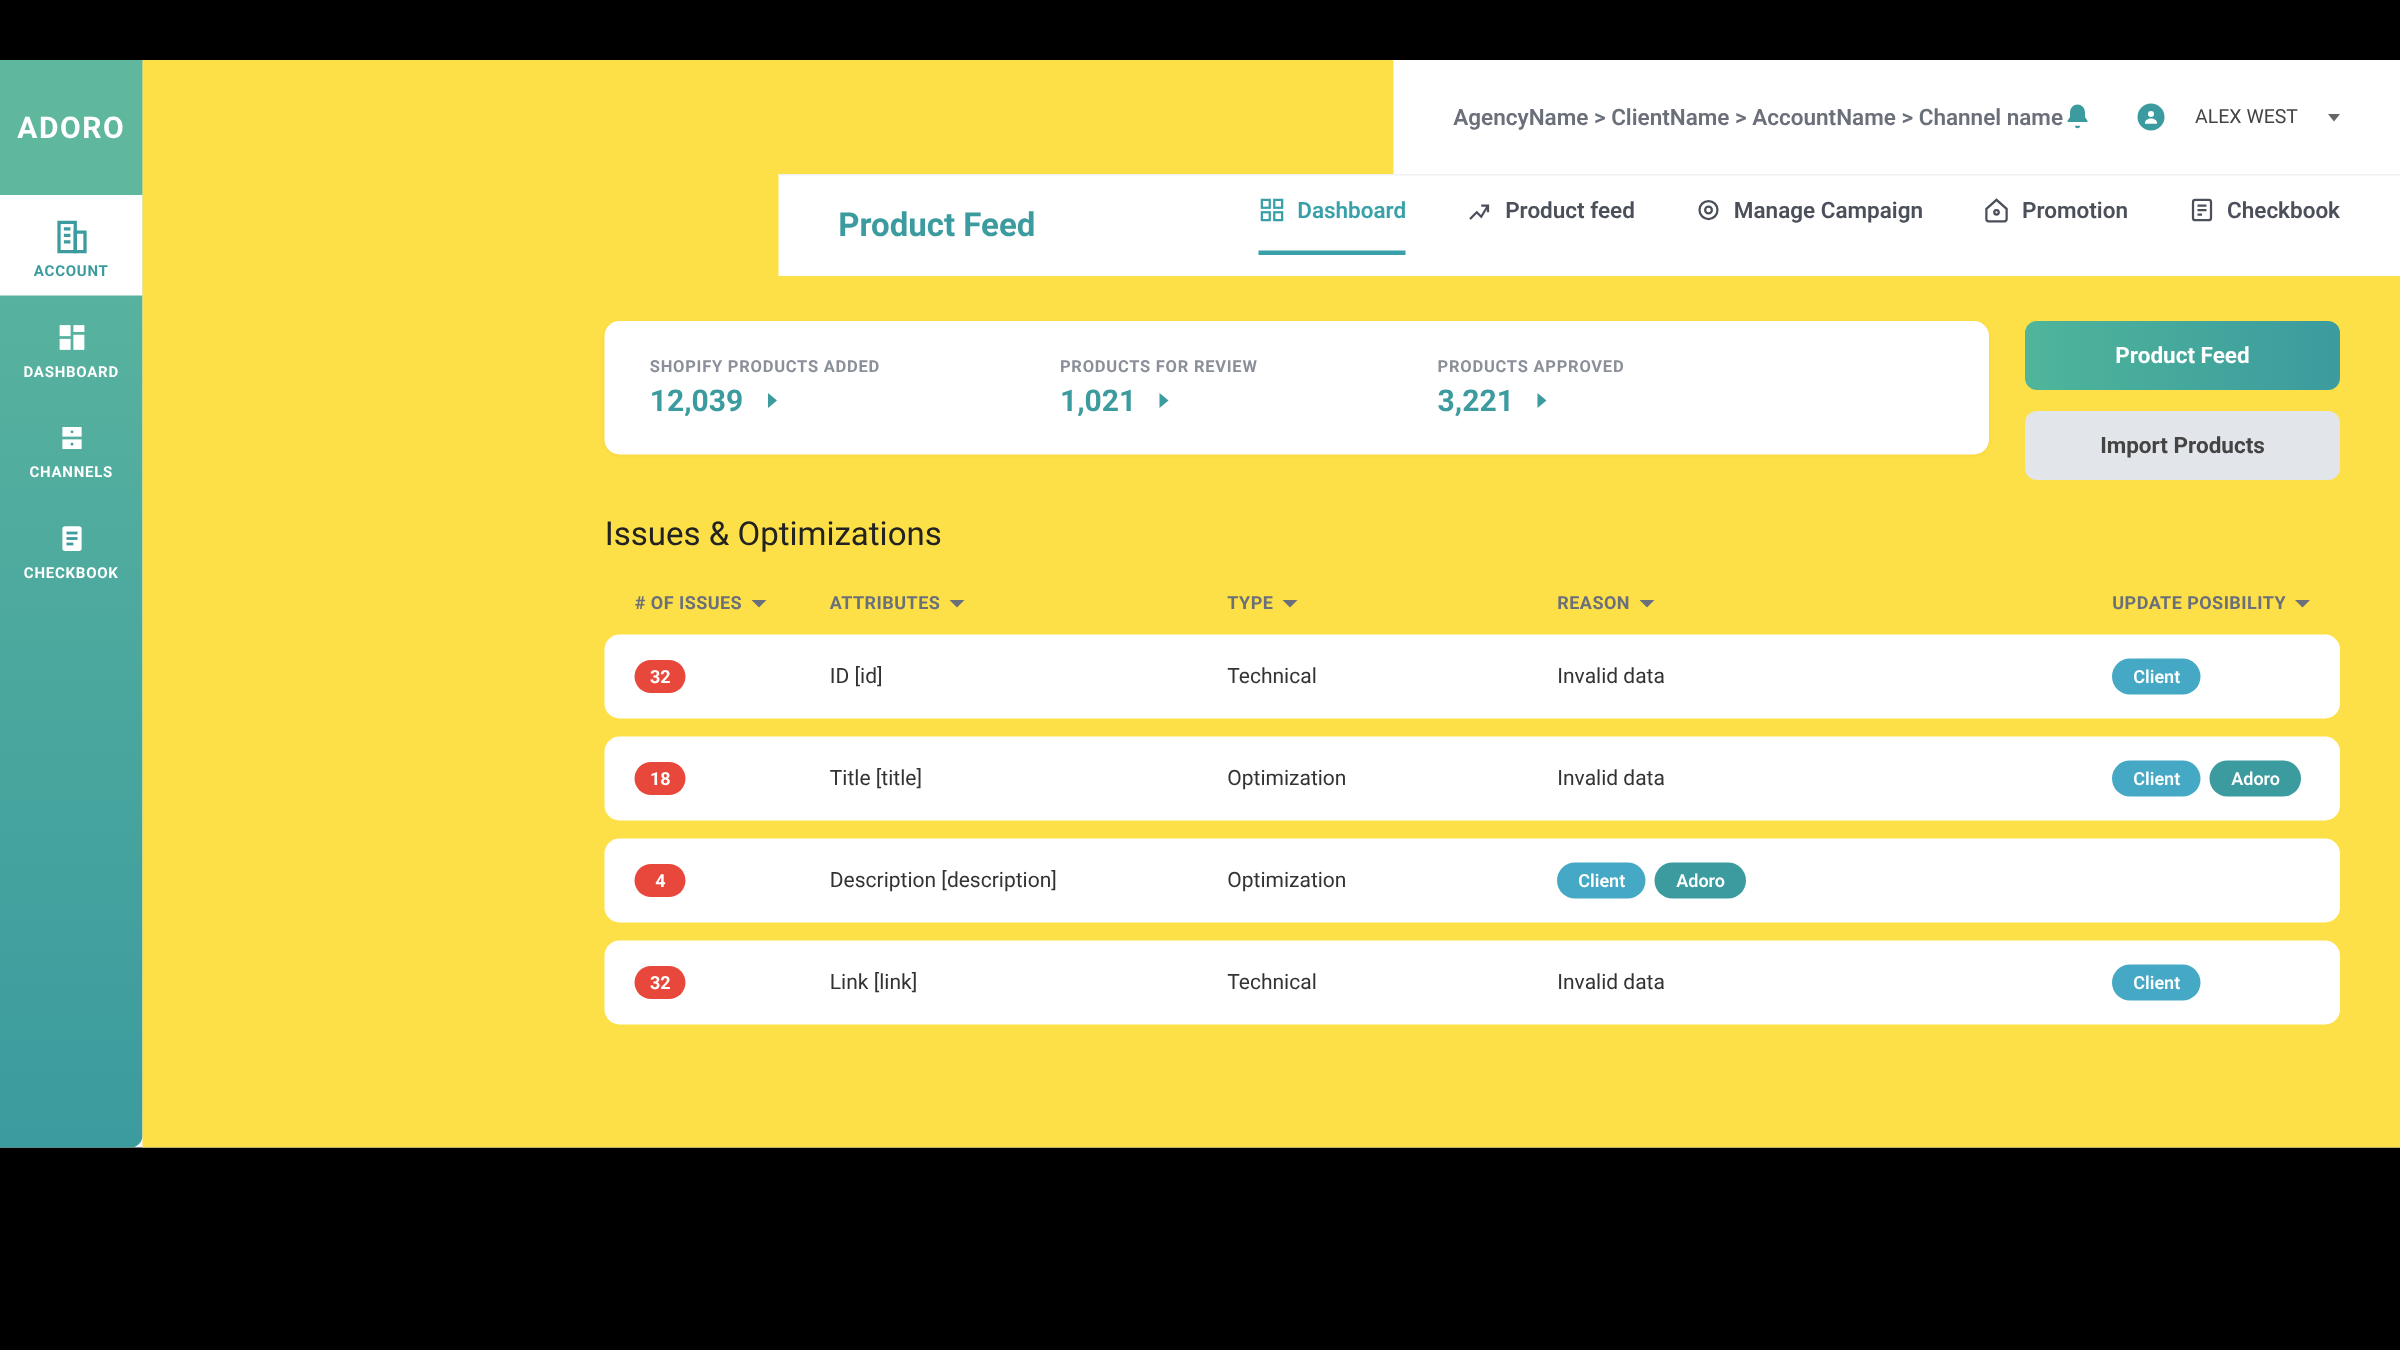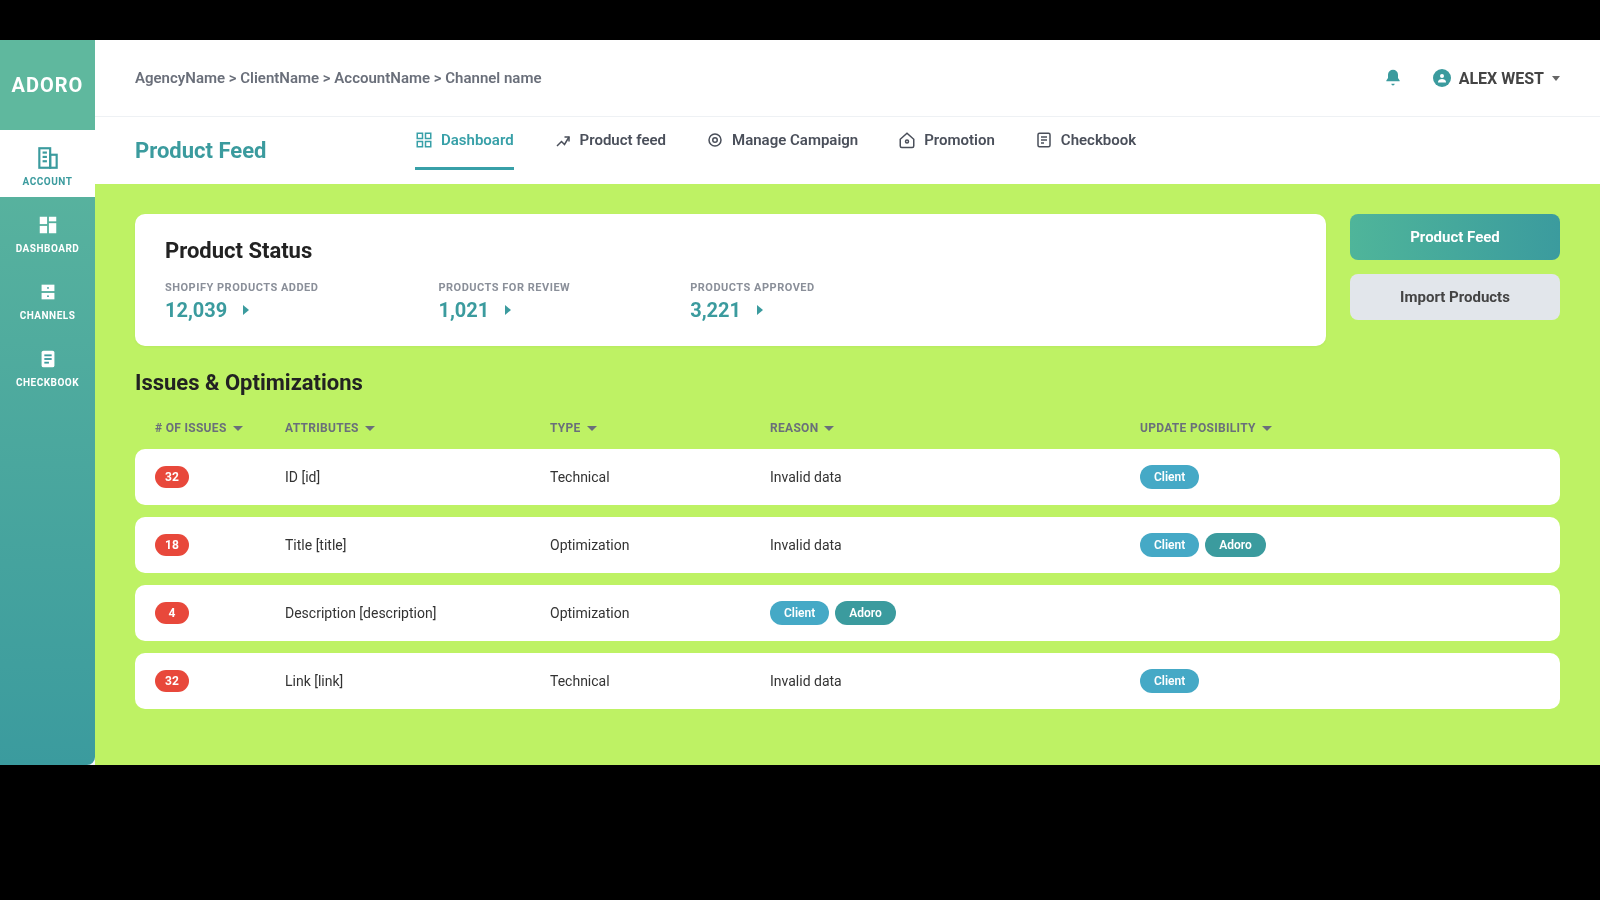--- a/index.html
+++ b/index.html
@@ -10,26 +10,26 @@
 
 
 .sidebar { width:95px; background:linear-gradient(180deg,#5fb89e 0%,#3b9b9e 100%); display:flex; flex-direction:column; align-items:center; border-radius:0 0 8px 0; }
 .logo { width:95px; height:90px; display:flex; align-items:center; justify-content:center; background:#5fb89e; color:#fff; font-weight:700; font-size:20px; letter-spacing:1px; }
 .sidebar-item { width:100%; padding:14px 0 10px; display:flex; flex-direction:column; align-items:center; gap:4px; cursor:pointer; color:#fff; }
 .sidebar-item.active { background:#fff; color:#3b9b9e; }
 .sidebar-item .lbl { font-size:10px; font-weight:700; letter-spacing:.5px; }
 .sidebar-icon { width:28px; height:28px; display:flex; align-items:center; justify-content:center; }
 
 
-.main { flex:1; display:flex; flex-direction:column; background:#bef264; }
+.main { flex:1; display:flex; flex-direction:column; background:#fde047;align-items:flex-end; }
 .topbar { height:76px; background:#fff; display:flex; align-items:center; padding:0 40px; justify-content:space-between; }
 .breadcrumb { color:#6a6f7a; font-size:15px; font-weight:600; }
 .topbar-right { display:flex; align-items:center; gap:30px; }
 .bell { width:20px; height:20px; color:#3b9b9e; }
-.user { display:flex; align-items:center; gap:8px; color:#444; font-weight:700; font-size:16px; cursor:pointer; }
+.user { display:flex; align-items:center; gap:20px; color:#444; font-weight:400; font-size:13px; cursor:pointer; }
 .avatar { width:18px; height:18px; border-radius:50%; background:#3b9b9e; display:flex; align-items:center; justify-content:center; }
 .caret { width:0; height:0; border-left:4px solid transparent; border-right:4px solid transparent; border-top:5px solid #666; }
 
 .subhead { background:#fff; height:68px; display:flex; align-items:center; padding:0 40px; border-top:1px solid #eef1f4; }
 .page-title { color:#3b9b9e; font-size:22px; font-weight:700; min-width:280px; }
 .tabs { display:flex; gap:40px; }
 .tab { display:flex; align-items:center; gap:8px; color:#4a4f5a; font-size:15px; font-weight:600; cursor:pointer; padding-bottom:18px; border-bottom:3px solid transparent; }
 .tab.active { color:#38a0a8; border-bottom-color:#38a0a8; }
 .tab-icon { width:18px; height:18px; }
 
@@ -42,21 +42,21 @@
 .stat-label { font-size:11px; font-weight:700; color:#8a8f99; letter-spacing:.5px; margin-bottom:4px; }
 .stat-val { font-size:20px; font-weight:700; color:#3b9b9e; display:flex; align-items:center; gap:16px; }
 .chev-r { width:0; height:0; border-top:5px solid transparent; border-bottom:5px solid transparent; border-left:6px solid #3b9b9e; }
 
 .side-btns { width:210px; display:flex; flex-direction:column; gap:14px; }
 .btn { height:46px; border-radius:8px; display:flex; align-items:center; justify-content:center; font-weight:700; font-size:15px; cursor:pointer; }
 .btn-primary { background:linear-gradient(90deg,#4fb59a,#3b9b9e); color:#fff; }
 .btn-secondary { background:#e2e6eb; color:#444; }
 
 .issues { }
-.issues-title { font-size:22px; font-weight:700; color:#222; margin-bottom:12px; }
+.issues-title { font-size:22px; font-weight:400; color:#222; margin-bottom:12px; }
 .thead { display:flex; padding:14px 20px; color:#6a6f7a; font-size:12px; font-weight:700; letter-spacing:.3px; }
 .col-issues { width:130px; }
 .col-attr { width:265px; }
 .col-type { width:220px; }
 .col-reason { width:370px; }
 .col-update { flex:1; }
 .th { display:flex; align-items:center; gap:6px; cursor:pointer; }
 .chev-d { width:0; height:0; border-left:5px solid transparent; border-right:5px solid transparent; border-top:5px solid #6a6f7a; }
 
 .trow { display:flex; align-items:center; background:#fff; border-radius:10px; padding:16px 20px; margin-bottom:12px; font-size:14px; color:#333; }
@@ -184,21 +184,20 @@
                 <line x1="8" y1="16" x2="12" y2="16"></line>
               </svg></span>
           <span>Checkbook</span>
         </div>
       </div>
     </div>
 
     <div class="content">
       <div class="row1">
         <div class="card status-card">
-          <div class="status-title">Product Status</div>
           <div class="stats">
             <div>
               <div class="stat-label">SHOPIFY PRODUCTS ADDED</div>
               <div class="stat-val">
                   <span>12,039</span>
                   <span class="chev-r"></span>
                 </div>
             </div>
             <div>
               <div class="stat-label">PRODUCTS FOR REVIEW</div>

